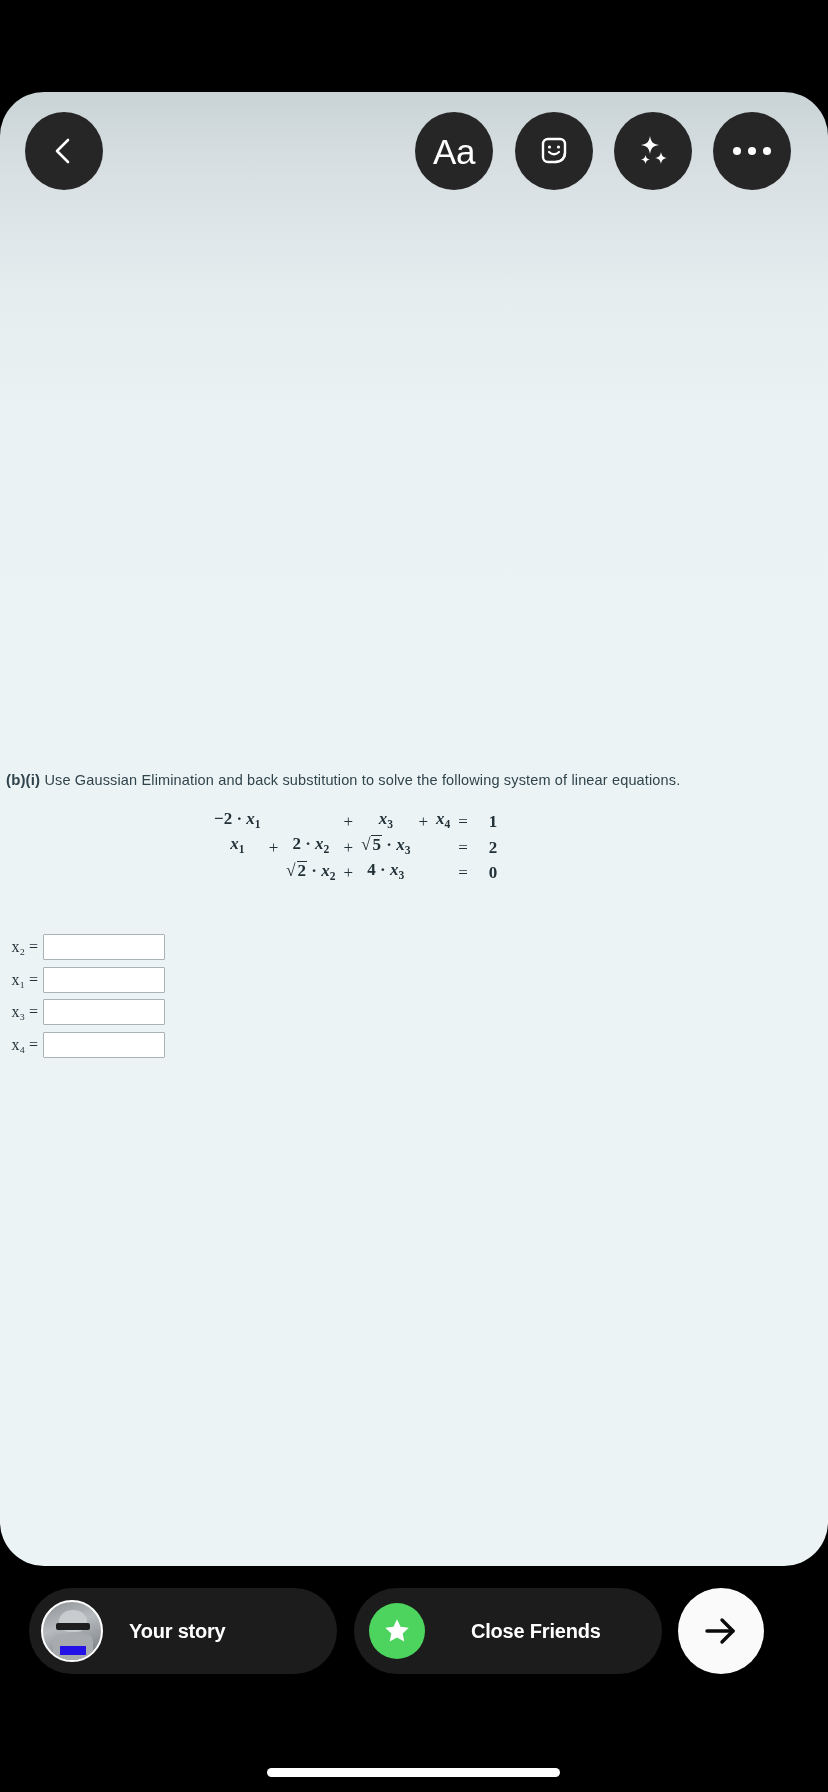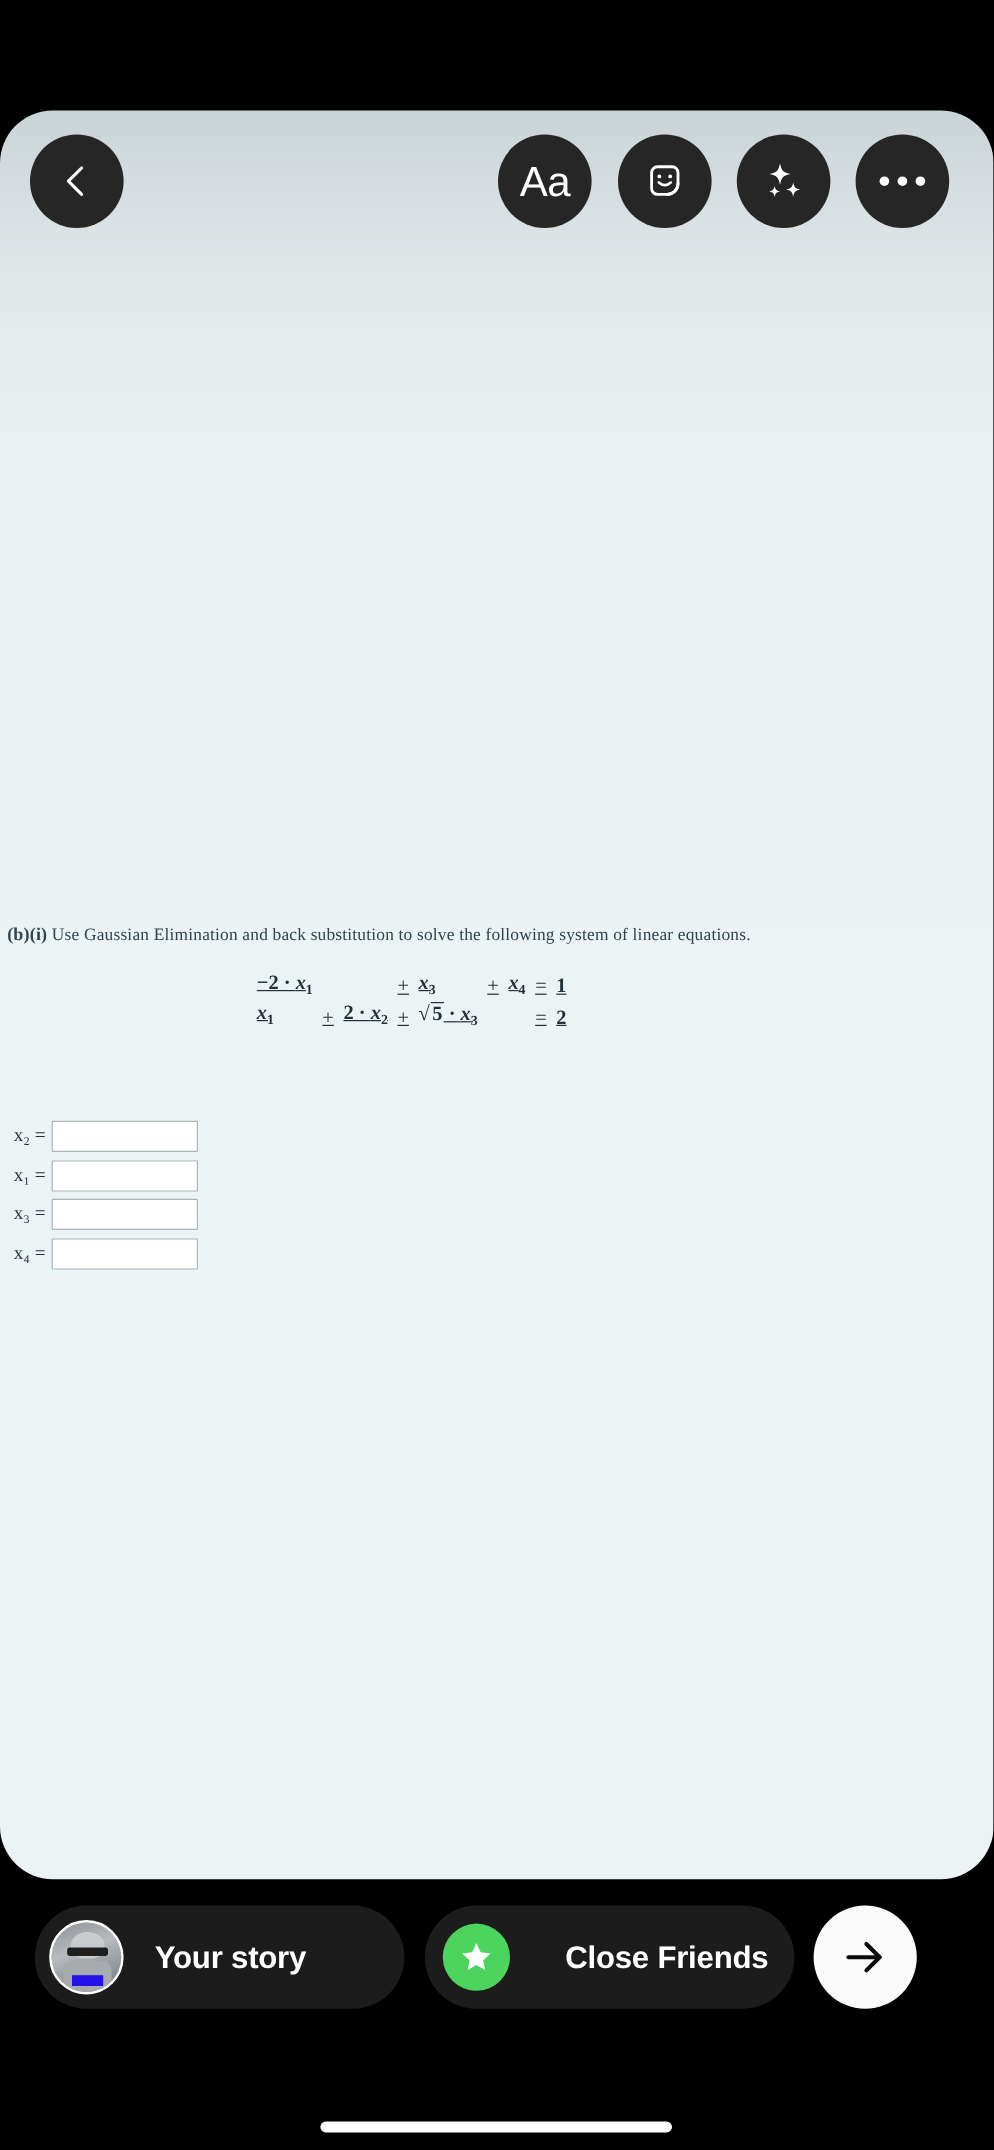--- a/index.html
+++ b/index.html
@@ -100,21 +100,21 @@
     left: 0;
     top: 0;
     width: 828px;
     height: 100%;
     color: #2c3e46;
   }
   #question-line {
     position: absolute;
     left: 6px;
     top: 679px;
-    font-family: Liberation Serif, serif;
+    font-family: Liberation Sans, sans-serif;
     font-size: 14.5px;
     letter-spacing: 0.15px;
     white-space: nowrap;
     color: #30444c;
   }
   #question-label {
     font-weight: bold;
     font-size: 15px;
   }
 
@@ -125,26 +125,25 @@
     top: 718px;
     font-family: "Liberation Serif", serif;
     color: #223138;
   }
   table.eqn {
     border-collapse: collapse;
     font-size: 17px;
   }
   table.eqn td {
     padding: 0 4px;
-    text-align: left;
+    text-align: center;
     vertical-align: middle;
     line-height: 18.5px;
     height: 18.5px;
     white-space: nowrap;
-    text-decoration: underline;
   }
   td.op {
     text-align: center;
     padding: 0 12px;
     font-weight: normal;
   }
   td.rel {
     text-align: center;
     padding: 0 14px;
   }
@@ -296,21 +295,21 @@
   #avatar .av-badge {
     position: absolute;
     left: 17px;
     top: 44px;
     width: 26px;
     height: 9px;
     background: #2411e8;
   }
   .pill-label {
     color: #ffffff;
-    font-size: 26px;
+    font-size: 20px;
     font-family: "Liberation Sans", sans-serif;
     font-weight: bold;
     letter-spacing: -0.2px;
     margin-left: 26px;
   }
   #close-friends-icon {
     width: 56px;
     height: 56px;
     border-radius: 50%;
     background: #4cd45f;
@@ -363,20 +362,31 @@
             <td><span class="mnum">2&nbsp;·&nbsp;</span><span class="mvar">x<sub>2</sub></span></td>
             <td class="op">+</td>
             <td><span class="sqrt">√<span class="radicand">5</span></span><span class="mnum">&nbsp;·&nbsp;</span><span class="mvar">x<sub>3</sub></span></td>
             <td class="op"></td>
             <td></td>
             <td class="rel">=</td>
             <td class="rhs mnum">2</td>
           </tr>
 
 
+          <tr>
+            <td></td>
+            <td class="op"></td>
+            <td><span class="sqrt">√<span class="radicand">2</span></span><span class="mnum">&nbsp;·&nbsp;</span><span class="mvar">x<sub>2</sub></span></td>
+            <td class="op">+</td>
+            <td><span class="mnum">4&nbsp;·&nbsp;</span><span class="mvar">x<sub>3</sub></span></td>
+            <td class="op"></td>
+            <td></td>
+            <td class="rel">=</td>
+            <td class="rhs mnum">0</td>
+          </tr>
         </tbody>
       </table>
     </div>
 
     <div id="answers">
       <div class="answer-row">
         <span class="answer-label">x₂ =</span>
         <input class="answer-box" type="text" value="" style="">
       </div>
       <div class="answer-row">

